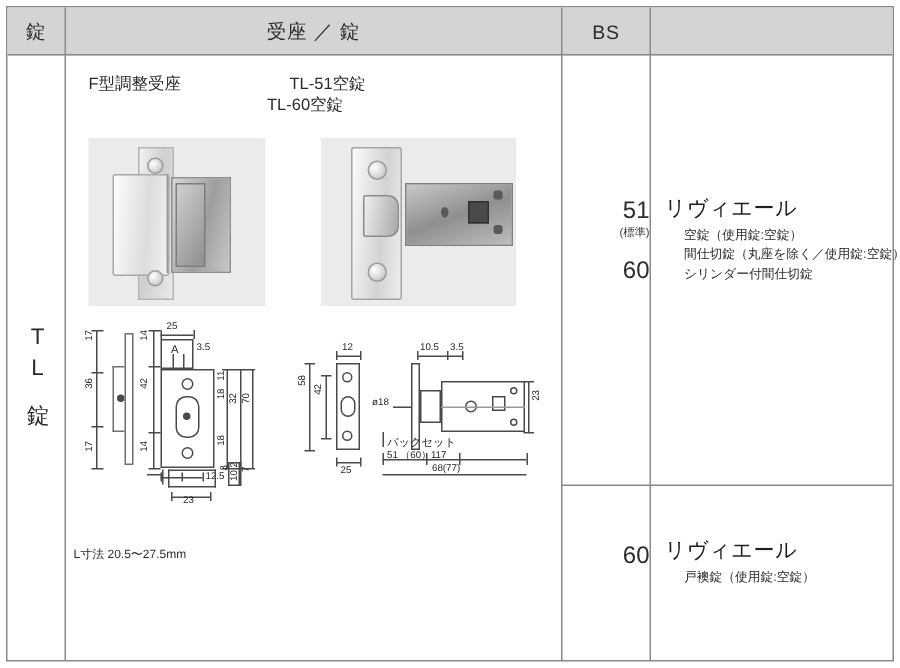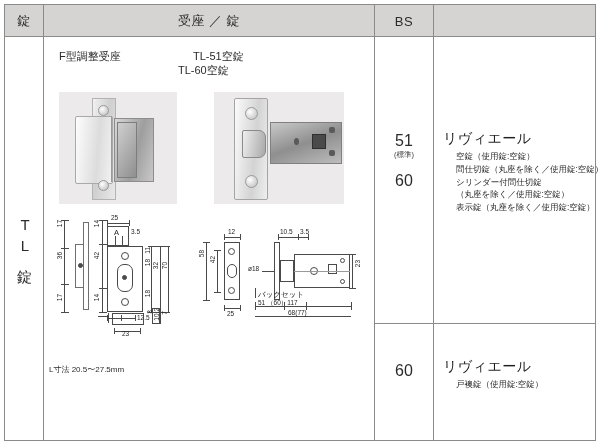--- a/index.html
+++ b/index.html
@@ -72,21 +72,21 @@
   .dim{position:absolute;font-size:6.5px;color:#1f1f1f;white-space:nowrap;
        font-family:"Liberation Sans",sans-serif;}
   .dimv{position:absolute;font-size:6.5px;color:#1f1f1f;white-space:nowrap;
         writing-mode:vertical-rl;transform:rotate(180deg);}
   .dim8{font-size:7.5px;}
 
   
   .note{position:absolute;font-size:8px;color:#2b2b2b;line-height:11px;white-space:nowrap;}
 
   
-  .bs{position:absolute;text-align:center;width:58px;}
+  .bs{position:absolute;text-align:right;width:58px;}
   .bs-num{font-size:16px;color:#2b2b2b;line-height:18px;}
   .bs-sub{font-size:7.5px;color:#3a3a3a;line-height:10px;}
 
   
   .ser-title{position:absolute;font-size:14px;color:#1f1f1f;letter-spacing:.5px;}
   .ser-line{position:absolute;font-size:8.5px;color:#2b2b2b;line-height:12.5px;white-space:nowrap;}
 </style>
 </head>
 <body>
 
@@ -283,22 +283,20 @@
     <div class="bs-sub">(標準)</div>
   </div>
   <div class="bs" style="left:375px;top:172px;">
     <div class="bs-num">60</div>
   </div>
 
   <div class="ser-title" style="left:443px;top:130px;">リヴィエール</div>
   <div class="ser-line" style="left:456px;top:150px;">空錠（使用錠:空錠）</div>
   <div class="ser-line" style="left:456px;top:163px;">間仕切錠（丸座を除く／使用錠:空錠）</div>
   <div class="ser-line" style="left:456px;top:176px;">シリンダー付間仕切錠</div>
-  <div class="ser-line" style="left:456px;top:188px;">（丸座を除く／使用錠:空錠）</div>
-  <div class="ser-line" style="left:456px;top:201px;">表示錠（丸座を除く／使用錠:空錠）</div>
 
   <div class="bs" style="left:375px;top:362px;">
     <div class="bs-num">60</div>
   </div>
 
   <div class="ser-title" style="left:443px;top:358px;">リヴィエール</div>
   <div class="ser-line" style="left:456px;top:378px;">戸襖錠（使用錠:空錠）</div>
 
 </div>
 

